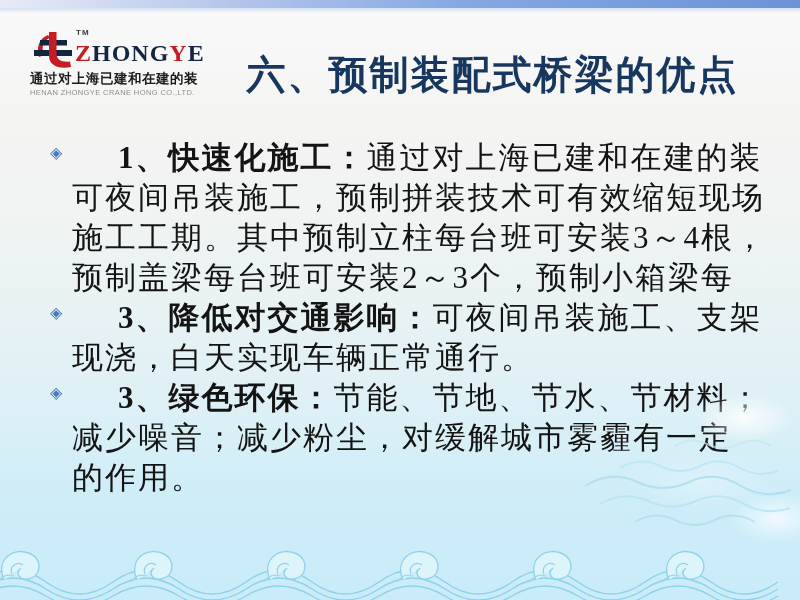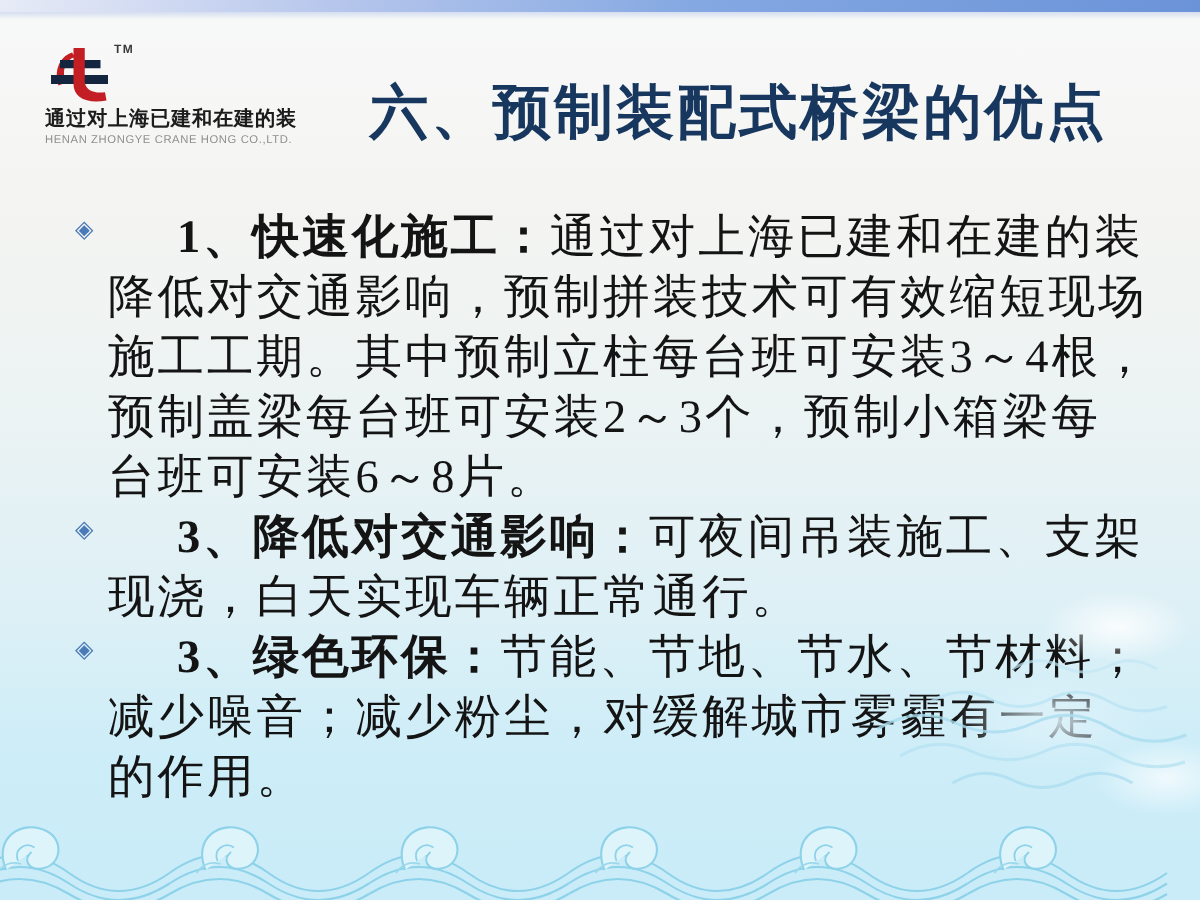--- a/index.html
+++ b/index.html
@@ -64,34 +64,34 @@
   <div class="top-strip"></div>
 
   <div class="logo">
     <svg class="emblem" width="42" height="40" viewBox="0 0 42 40">
       <path d="M16,5 C7,8 4,18 7,27 l5,-2 C9,18 11,10 18,8 Z" fill="#c41e25"></path>
       <rect x="8" y="10" width="27" height="5.5" fill="#14263f"></rect>
       <rect x="2" y="20" width="38" height="6" fill="#14263f"></rect>
       <path d="M17,2 h7.5 v22 c0,6 6,8.5 13.5,7.5 l1,5.5 c-13,2.5 -22,-2 -22,-11 Z" fill="#c41e25"></path>
     </svg>
     <span class="tm">TM</span>
+    <div class="brand"><span style="color: rgb(196, 30, 37);">Z</span><span style="color: rgb(20, 38, 63);">HONG</span><span style="color: rgb(196, 30, 37);">Y</span><span style="color: rgb(20, 38, 63);">E</span></div>
     <div class="company-cn">通过对上海已建和在建的装</div>
     <div class="company-en">HENAN ZHONGYE CRANE HONG CO.,LTD.</div>
   </div>
 
   <h1 class="title">六、预制装配式桥梁的优点</h1>
 
   <div class="content" id="bullets">
   <div class="bullet">
     <span class="marker">◈</span>
     <div class="line first"><b class="lead">1、快速化施工：</b><span class="rest">通过对上海已建和在建的装</span></div>
-  <div class="line">降低对交通影响，预制拼装技术可有效缩短现场</div>
+  <div class="line">可夜间吊装施工，预制拼装技术可有效缩短现场</div>
         <div class="line">施工工期。其中预制立柱每台班可安装3～4根，</div>
         <div class="line">预制盖梁每台班可安装2～3个，预制小箱梁每</div>
-        <div class="line">台班可安装6～8片。</div>
       </div>
 
   <div class="bullet">
     <span class="marker">◈</span>
     <div class="line first"><b class="lead">3、降低对交通影响：</b><span class="rest">可夜间吊装施工、支架</span></div>
   <div class="line">现浇，白天实现车辆正常通行。</div>
       </div>
 
   <div class="bullet">
     <span class="marker">◈</span>

